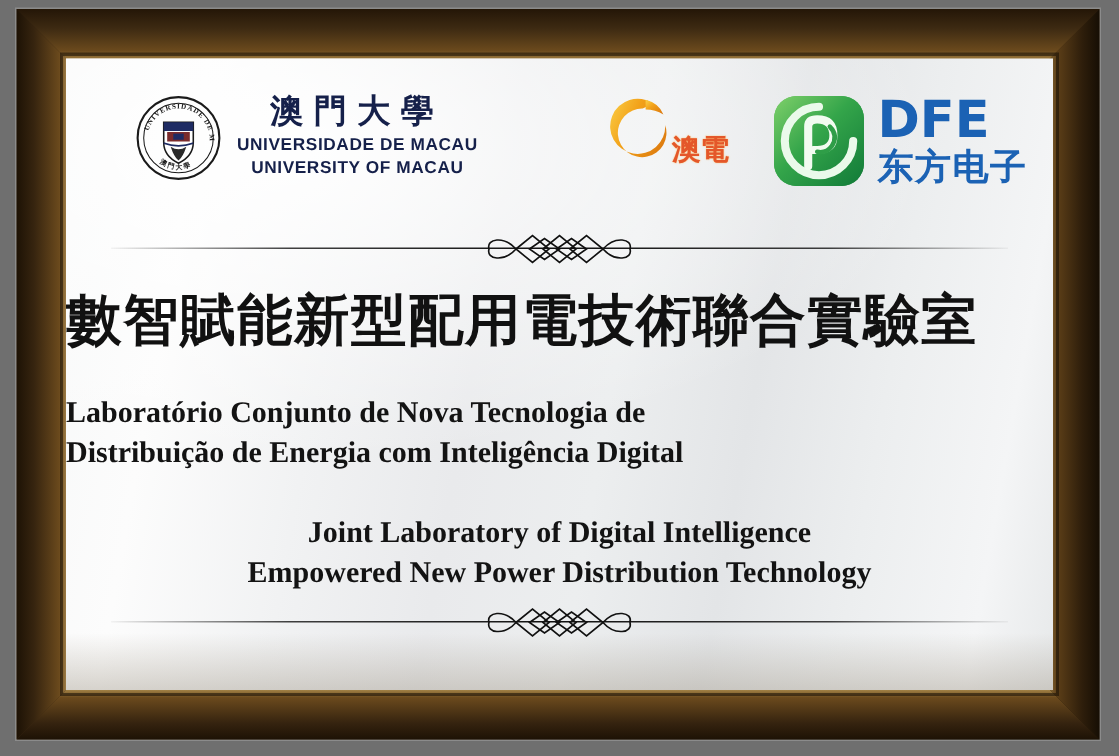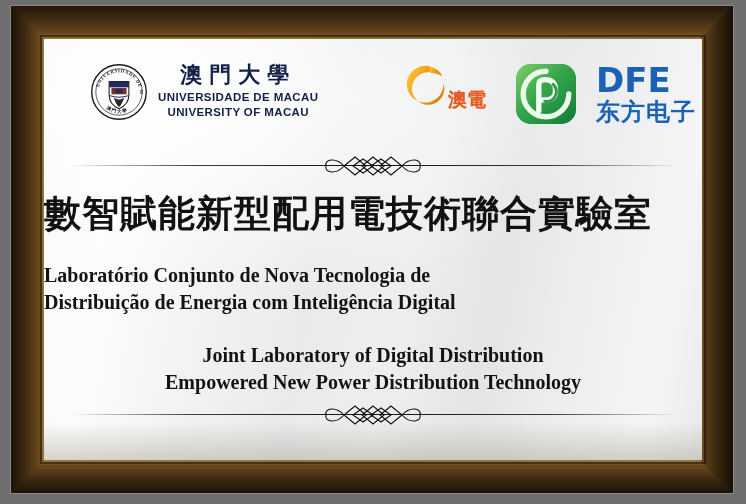--- a/index.html
+++ b/index.html
@@ -160,21 +160,21 @@
     gap: 9px;
   }
   .dfe-mark {
     position: relative;
     width: 60px; height: 60px;
     border-radius: 15px;
     background: linear-gradient(135deg,#5ec35a 0%, #35a845 42%, #17823a 100%);
     flex: none;
     overflow: hidden;
   }
-  .dfe-text { line-height: 1; margin-left: 11px; }
+  .dfe-text { line-height: 1; }
   .dfe-abbr {
     font-family: "DejaVu Sans", sans-serif;
     font-weight: 700;
     font-size: 34px;
     letter-spacing: 0px;
     color: #1b62b4;
     line-height: 1;
   }
   .dfe-cn {
     font-family: Liberation Sans, sans-serif;
@@ -354,21 +354,21 @@
     </div>
 
     <div class="title-cn">數智賦能新型配用電技術聯合實驗室</div>
 
     <div class="title-pt">
       <span class="line2">Laboratório Conjunto de Nova Tecnologia de</span>
       <span class="line2">Distribuição de Energia com Inteligência Digital</span>
     </div>
 
     <div class="title-en">
-      <span class="line2">Joint Laboratory of Digital Distribution</span>
+      <span class="line2">Joint Laboratory of Digital Intelligence</span>
       <span class="line2">Empowered New Power Distribution Technology</span>
     </div>
 
     <div class="divider divider-bottom">
       <div class="rule"></div>
       <div class="orn">
         <svg width="118" height="26" viewBox="0 0 118 26" aria-hidden="true">
           <g fill="none" stroke="#111" stroke-width="1.1">
             <path d="M30 13 l11 -9 l11 9 l-11 9 z"></path>
             <path d="M48 13 l11 -9 l11 9 l-11 9 z"></path>

